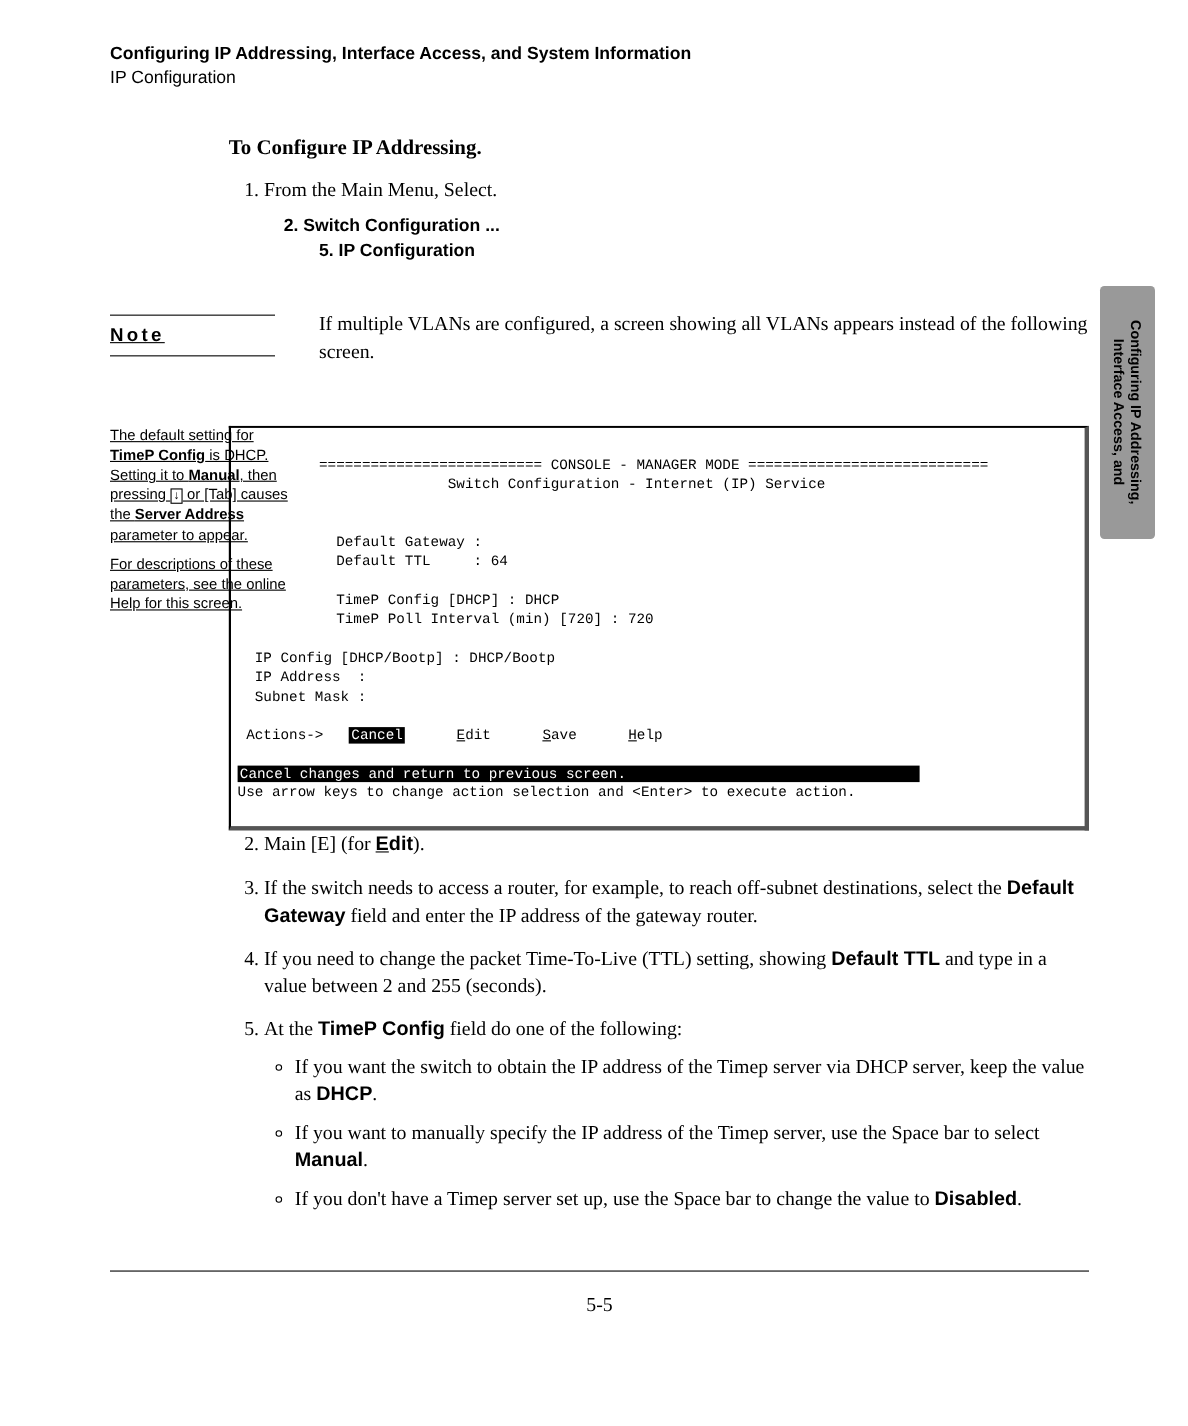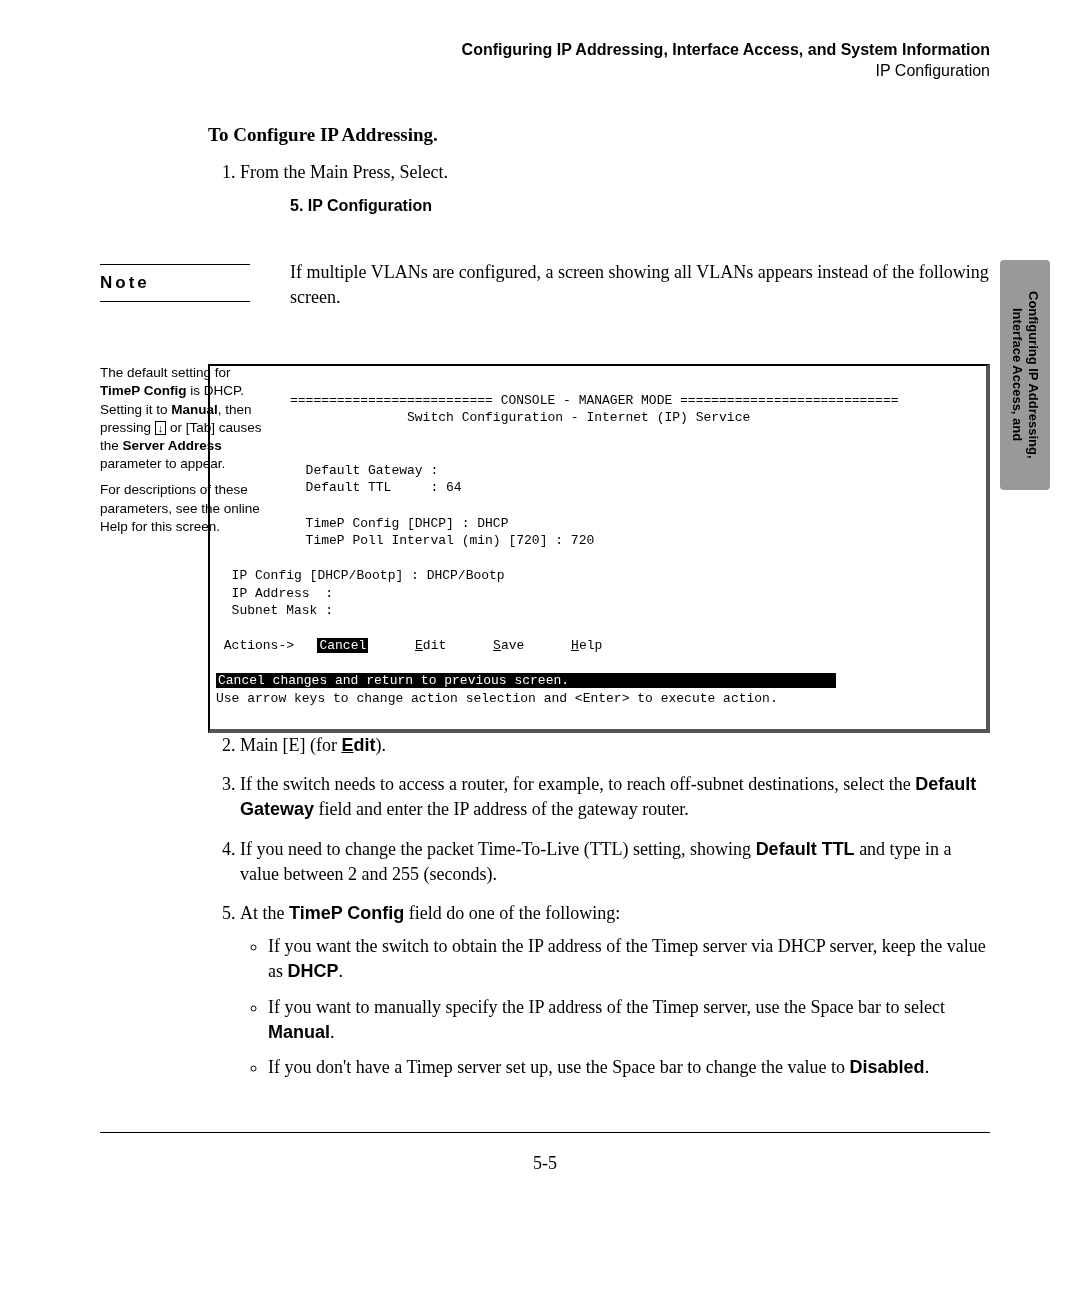--- a/index.html
+++ b/index.html
@@ -11,21 +11,20 @@
     width: 1080px;
     height: 1296px;
     position: relative;
     box-sizing: border-box;
   }
   .page {
     padding: 40px 90px 40px 100px;
     position: relative;
   }
   .header {
-    text-align: right;
     font-family: Arial, Helvetica, sans-serif;
     margin-bottom: 40px;
     margin-right: 0;
   }
   .header-title {
     font-weight: bold;
     font-size: 16px;
     line-height: 1.3;
   }
   .header-sub {
@@ -60,20 +59,21 @@
     line-height: 1.4;
   }
   .section-heading {
     font-weight: bold;
     font-size: 19px;
     margin-bottom: 12px;
   }
   .left-col {
     width: 190px;
     float: left;
+    text-decoration: underline;
   }
   .right-col {
     margin-left: 108px;
   }
   .clear { clear: both; }
   .note-label {
     font-family: Arial, Helvetica, sans-serif;
     font-weight: bold;
     letter-spacing: 3px;
     font-size: 17px;
@@ -166,22 +166,23 @@
     <div class="side-tab-text">Configuring IP Addressing,
 Interface Access, and</div>
   </div>
 
   <div style="overflow:hidden;">
     <div class="left-col"></div>
     <div class="right-col body-text">
       <div class="section-heading">To Configure IP Addressing.</div>
       <ol start="1" class="main-list" style="margin-bottom:8px;">
         <li>
-          <span>From the Main Press, Select.</span>
+          <span>From the Main Menu, Select.</span>
           <div style="margin-left:18px; margin-top:10px;">
+            <div class="bold-sans" style="font-size:16px;">2. Switch Configuration ...</div>
             <div class="bold-sans" style="font-size:16px; margin-left:32px;">5. IP Configuration</div>
           </div>
         </li>
       </ol>
     </div>
   </div>
   <div class="clear"></div>
 
   <div style="overflow:hidden; margin-top:28px;">
     <div class="left-col">

